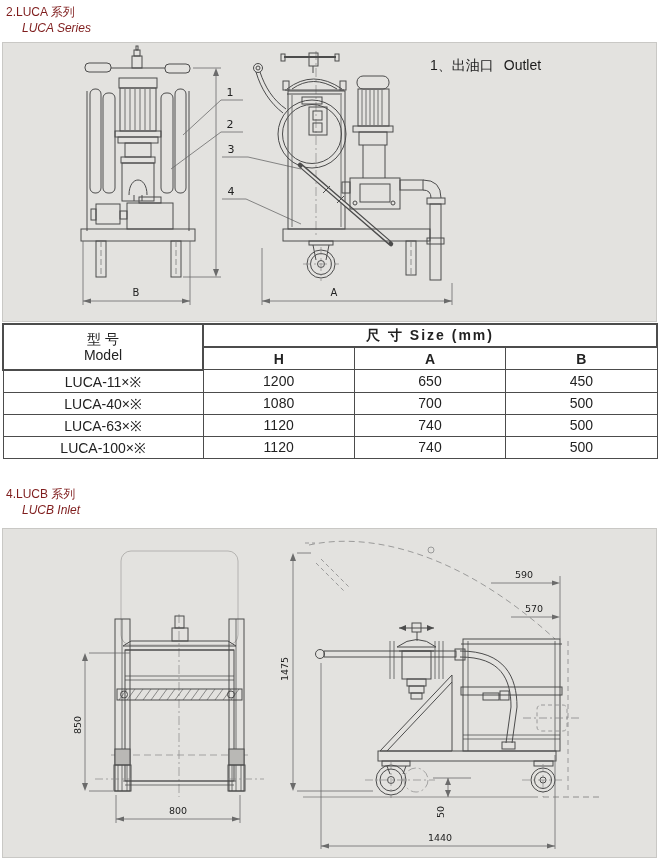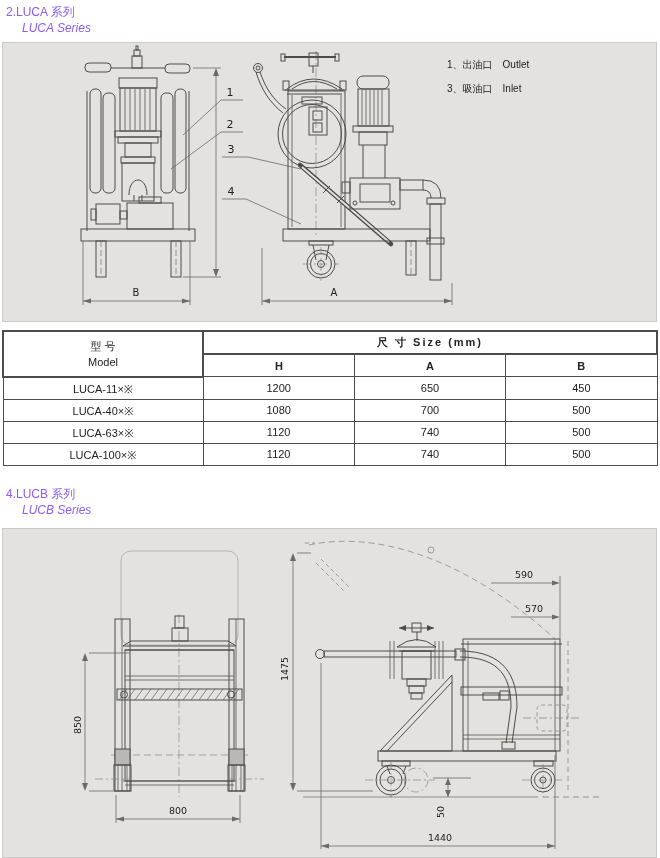--- a/index.html
+++ b/index.html
@@ -1,38 +1,38 @@
 <!DOCTYPE html>
 <html><head>
 <meta charset="utf-8">
 <style>
   html,body{margin:0;padding:0;}
   body{
     width:660px;height:858px;position:relative;background:#ffffff;
     font-family:"Liberation Sans", sans-serif;color:#1f1f1f;overflow:hidden;
   }
-  .heading{position:absolute;left:6px;font-size:12px;line-height:16px;color:#8b5cf6;}
+  .heading{position:absolute;left:6px;font-size:12px;line-height:16px;color:#7f1d1d;}
   .heading .en{padding-left:16px;font-style:italic;}
   .panel{
     position:absolute;left:2px;width:655px;background:#e3e2df;
     border:1px solid #c9c8c5;box-sizing:border-box;
   }
   #panel-luca{top:42px;height:280px;}
   #panel-lucb{top:528px;height:330px;}
   svg{position:absolute;left:0;top:0;}
   svg text{font-family:"DejaVu Sans", sans-serif;fill:#222;}
   .legend{
-    position:absolute;left:444px;top:10px;font-size:10px;line-height:24px;
+    position:absolute;left:427px;top:10px;font-size:14px;line-height:24px;
     color:#1c1c1c;white-space:nowrap;
   }
   .legend .en{margin-left:10px;}
   table.dim-table{
-    position:absolute;top:330px;left:2px;width:656px;
+    position:absolute;top:323px;left:2px;width:656px;
     border-collapse:collapse;table-layout:fixed;
-    font-size:11px;color:#222;
+    font-size:14px;color:#222;
   }
   table.dim-table td{
     border:1px solid #4c4c4c;text-align:center;vertical-align:middle;
     padding:0;height:21px;
   }
   table.dim-table .outer{border-width:2px;}
   td.model-head{width:198px;height:54px;line-height:16px;}
   td.size-head{height:32px;letter-spacing:2px;font-weight:bold;}
   td.colhead{height:20px;font-weight:bold;}
 </style>
@@ -207,21 +207,20 @@
           <polygon points="259,258 267,255.5 267,260.5" fill="#6b6b6b" stroke="none"></polygon>
           <polygon points="449,258 441,255.5 441,260.5" fill="#6b6b6b" stroke="none"></polygon>
           <text x="331" y="253" font-size="10" text-anchor="middle" stroke="none">A</text>
         </g>
       </g>
     </g>
   </svg>
 
   <div class="legend">
     <div><span>1、</span><span>出油口</span><span class="en">Outlet</span></div>
-    <div><span>3、</span><span>吸油口</span><span class="en">Inlet</span></div>
   </div>
 </div>
 
 <table class="dim-table">
   <tbody>
       <tr>
     <td class="model-head outer" rowspan="2">
       <div>型  号</div>
       <div>Model</div>
     </td>
@@ -254,21 +253,21 @@
     <td>LUCA-100×※</td>
     <td>1120</td>
     <td>740</td>
     <td>500</td>
   </tr>
 </tbody>
   </table>
 
 <div class="heading" style="top:486px;">
   <div>4.LUCB 系列</div>
-  <div class="en">LUCB Series</div>
+  <div class="en">LUCB Inlet</div>
 </div>
 
 <div class="panel" id="panel-lucb">
   <svg width="653" height="328" viewBox="0 0 653 328">
     <g stroke="#4c4c4c" stroke-width="1" fill="none">
 
       <g>
         <rect x="118" y="22" width="117" height="94" rx="10" stroke="#a8a7a4" stroke-width="0.8"></rect>
         <path stroke="#888" stroke-width="0.7" stroke-dasharray="9 3 2 3" d="M176,85 V268"></path>
 

